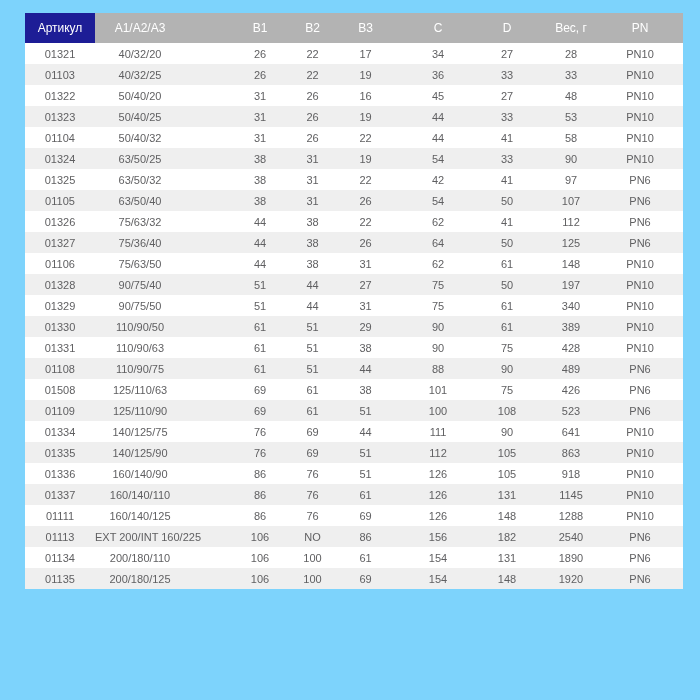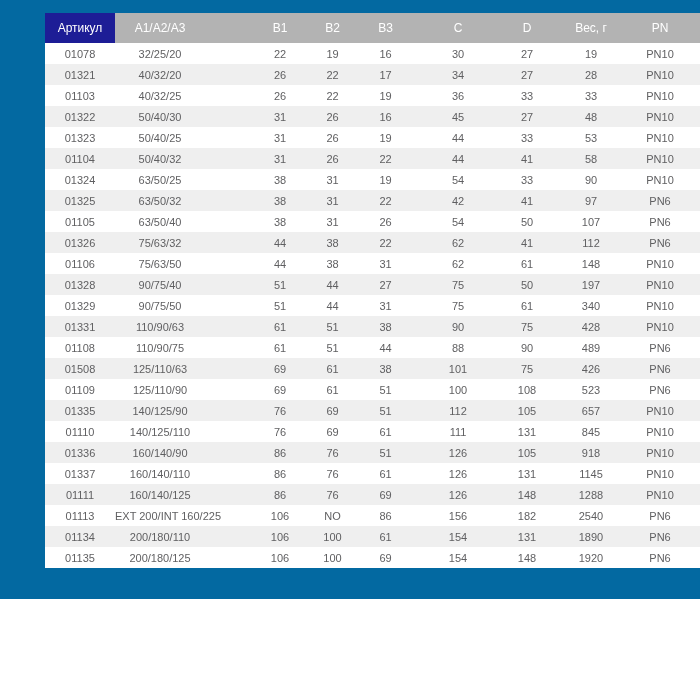--- a/index.html
+++ b/index.html
@@ -11,24 +11,23 @@
   }
   * { box-sizing: border-box; }
   html, body {
     margin: 0;
     padding: 0;
     background: #ffffff;
     font-family: "Liberation Sans", "DejaVu Sans", sans-serif;
   }
   .page {
     width: 700px;
-    height: 599px;
-    background: #0369a1;
+    height: 700px;
+    background: #7dd3fc;
     overflow: hidden;
-    padding-left: 20px;
   }
   table.spec-table {
     border-collapse: separate;
     border-spacing: 0;
     table-layout: fixed;
     width: 658px;
     margin: 13px 0 0 25px;
   }
   table.spec-table th {
     background: var(--header-gray);
@@ -83,31 +82,20 @@
           <th class="col-b2">B2</th>
           <th class="col-b3">B3</th>
           <th class="col-c">C</th>
           <th class="col-d">D</th>
           <th class="col-weight">Вес, г</th>
           <th class="col-pn">PN</th>
         </tr>
     </thead>
     <tbody>
         <tr>
-          <td class="col-article">01078</td>
-          <td class="col-a1a2a3">32/25/20</td>
-          <td class="col-b1">22</td>
-          <td class="col-b2">19</td>
-          <td class="col-b3">16</td>
-          <td class="col-c">30</td>
-          <td class="col-d">27</td>
-          <td class="col-weight">19</td>
-          <td class="col-pn">PN10</td>
-        </tr>
-        <tr>
           <td class="col-article">01321</td>
           <td class="col-a1a2a3">40/32/20</td>
           <td class="col-b1">26</td>
           <td class="col-b2">22</td>
           <td class="col-b3">17</td>
           <td class="col-c">34</td>
           <td class="col-d">27</td>
           <td class="col-weight">28</td>
           <td class="col-pn">PN10</td>
         </tr>
@@ -117,21 +105,21 @@
           <td class="col-b1">26</td>
           <td class="col-b2">22</td>
           <td class="col-b3">19</td>
           <td class="col-c">36</td>
           <td class="col-d">33</td>
           <td class="col-weight">33</td>
           <td class="col-pn">PN10</td>
         </tr>
         <tr>
           <td class="col-article">01322</td>
-          <td class="col-a1a2a3">50/40/30</td>
+          <td class="col-a1a2a3">50/40/20</td>
           <td class="col-b1">31</td>
           <td class="col-b2">26</td>
           <td class="col-b3">16</td>
           <td class="col-c">45</td>
           <td class="col-d">27</td>
           <td class="col-weight">48</td>
           <td class="col-pn">PN10</td>
         </tr>
         <tr>
           <td class="col-article">01323</td>
@@ -193,20 +181,31 @@
           <td class="col-a1a2a3">75/63/32</td>
           <td class="col-b1">44</td>
           <td class="col-b2">38</td>
           <td class="col-b3">22</td>
           <td class="col-c">62</td>
           <td class="col-d">41</td>
           <td class="col-weight">112</td>
           <td class="col-pn">PN6</td>
         </tr>
         <tr>
+          <td class="col-article">01327</td>
+          <td class="col-a1a2a3">75/36/40</td>
+          <td class="col-b1">44</td>
+          <td class="col-b2">38</td>
+          <td class="col-b3">26</td>
+          <td class="col-c">64</td>
+          <td class="col-d">50</td>
+          <td class="col-weight">125</td>
+          <td class="col-pn">PN6</td>
+        </tr>
+        <tr>
           <td class="col-article">01106</td>
           <td class="col-a1a2a3">75/63/50</td>
           <td class="col-b1">44</td>
           <td class="col-b2">38</td>
           <td class="col-b3">31</td>
           <td class="col-c">62</td>
           <td class="col-d">61</td>
           <td class="col-weight">148</td>
           <td class="col-pn">PN10</td>
         </tr>
@@ -226,20 +225,31 @@
           <td class="col-a1a2a3">90/75/50</td>
           <td class="col-b1">51</td>
           <td class="col-b2">44</td>
           <td class="col-b3">31</td>
           <td class="col-c">75</td>
           <td class="col-d">61</td>
           <td class="col-weight">340</td>
           <td class="col-pn">PN10</td>
         </tr>
         <tr>
+          <td class="col-article">01330</td>
+          <td class="col-a1a2a3">110/90/50</td>
+          <td class="col-b1">61</td>
+          <td class="col-b2">51</td>
+          <td class="col-b3">29</td>
+          <td class="col-c">90</td>
+          <td class="col-d">61</td>
+          <td class="col-weight">389</td>
+          <td class="col-pn">PN10</td>
+        </tr>
+        <tr>
           <td class="col-article">01331</td>
           <td class="col-a1a2a3">110/90/63</td>
           <td class="col-b1">61</td>
           <td class="col-b2">51</td>
           <td class="col-b3">38</td>
           <td class="col-c">90</td>
           <td class="col-d">75</td>
           <td class="col-weight">428</td>
           <td class="col-pn">PN10</td>
         </tr>
@@ -270,39 +280,39 @@
           <td class="col-a1a2a3">125/110/90</td>
           <td class="col-b1">69</td>
           <td class="col-b2">61</td>
           <td class="col-b3">51</td>
           <td class="col-c">100</td>
           <td class="col-d">108</td>
           <td class="col-weight">523</td>
           <td class="col-pn">PN6</td>
         </tr>
         <tr>
+          <td class="col-article">01334</td>
+          <td class="col-a1a2a3">140/125/75</td>
+          <td class="col-b1">76</td>
+          <td class="col-b2">69</td>
+          <td class="col-b3">44</td>
+          <td class="col-c">111</td>
+          <td class="col-d">90</td>
+          <td class="col-weight">641</td>
+          <td class="col-pn">PN10</td>
+        </tr>
+        <tr>
           <td class="col-article">01335</td>
           <td class="col-a1a2a3">140/125/90</td>
           <td class="col-b1">76</td>
           <td class="col-b2">69</td>
           <td class="col-b3">51</td>
           <td class="col-c">112</td>
           <td class="col-d">105</td>
-          <td class="col-weight">657</td>
-          <td class="col-pn">PN10</td>
-        </tr>
-        <tr>
-          <td class="col-article">01110</td>
-          <td class="col-a1a2a3">140/125/110</td>
-          <td class="col-b1">76</td>
-          <td class="col-b2">69</td>
-          <td class="col-b3">61</td>
-          <td class="col-c">111</td>
-          <td class="col-d">131</td>
-          <td class="col-weight">845</td>
+          <td class="col-weight">863</td>
           <td class="col-pn">PN10</td>
         </tr>
         <tr>
           <td class="col-article">01336</td>
           <td class="col-a1a2a3">160/140/90</td>
           <td class="col-b1">86</td>
           <td class="col-b2">76</td>
           <td class="col-b3">51</td>
           <td class="col-c">126</td>
           <td class="col-d">105</td>

